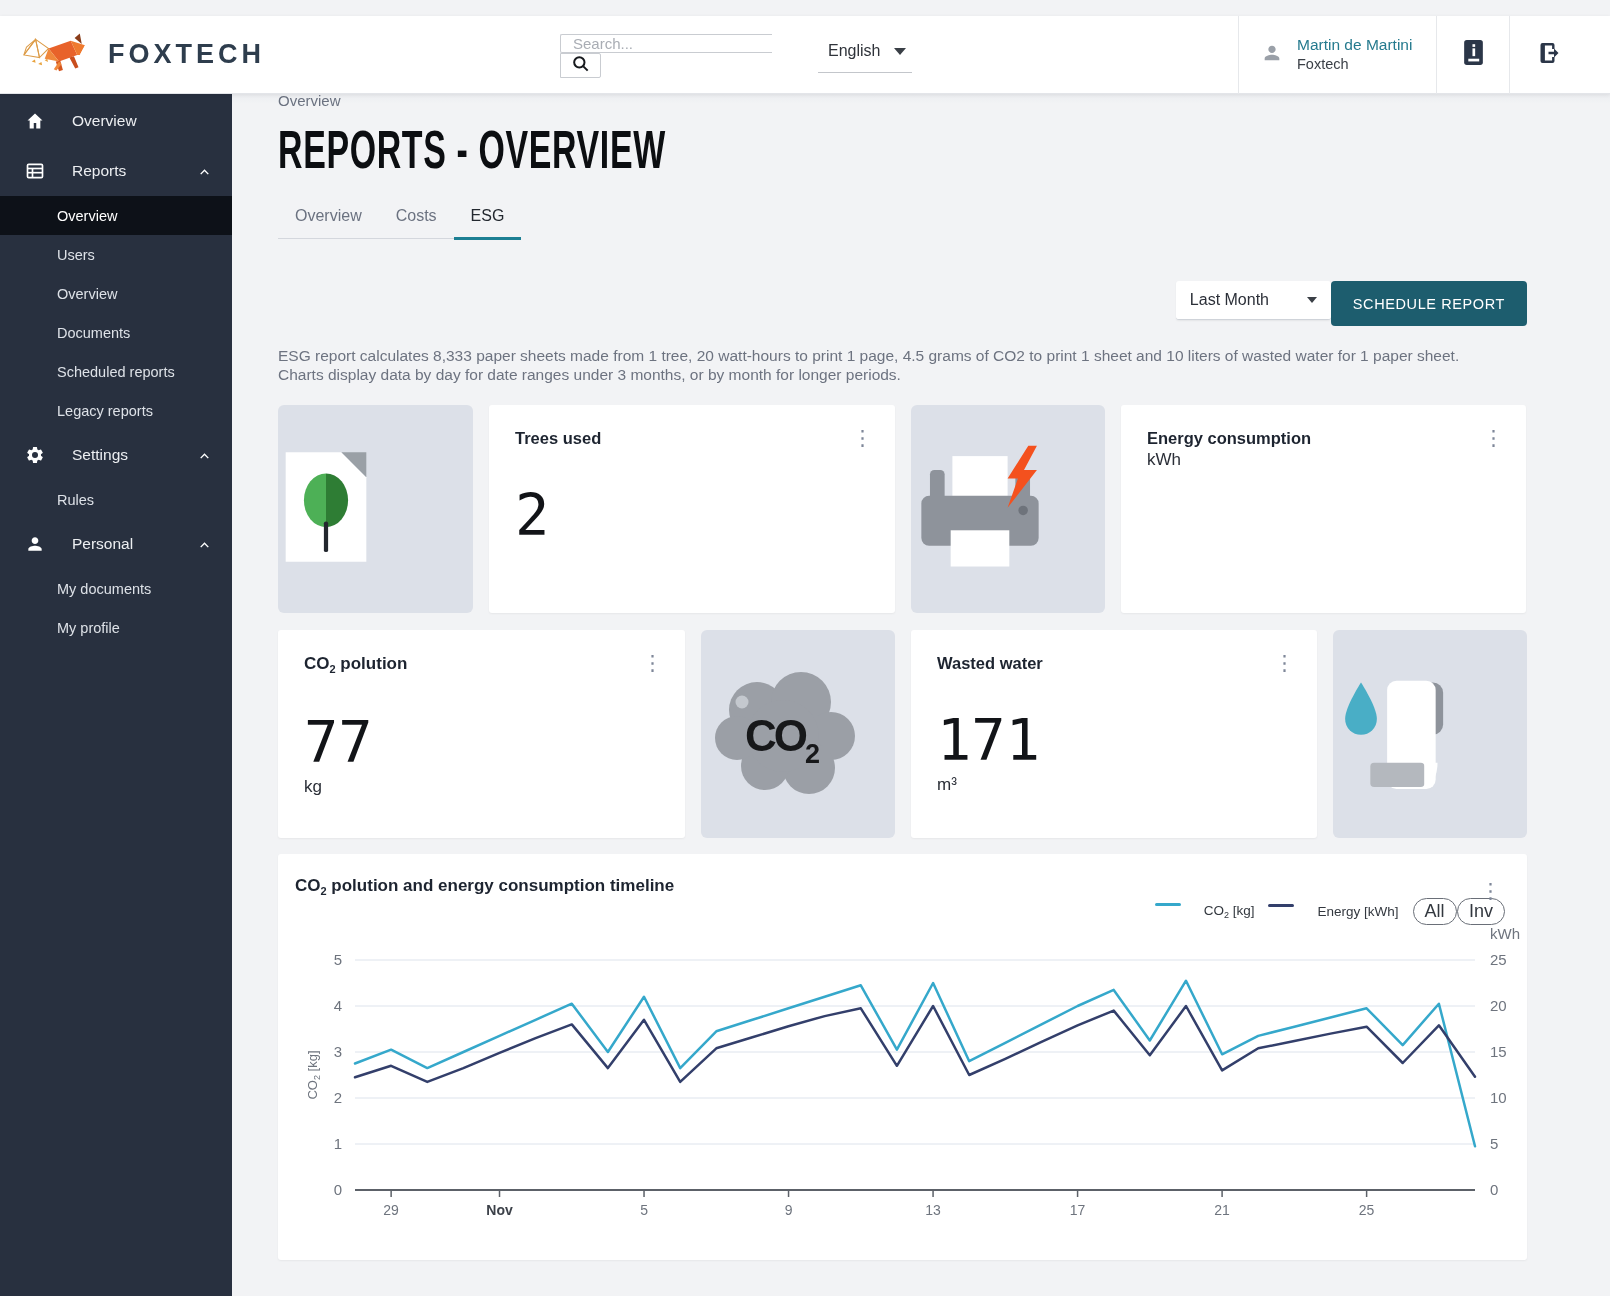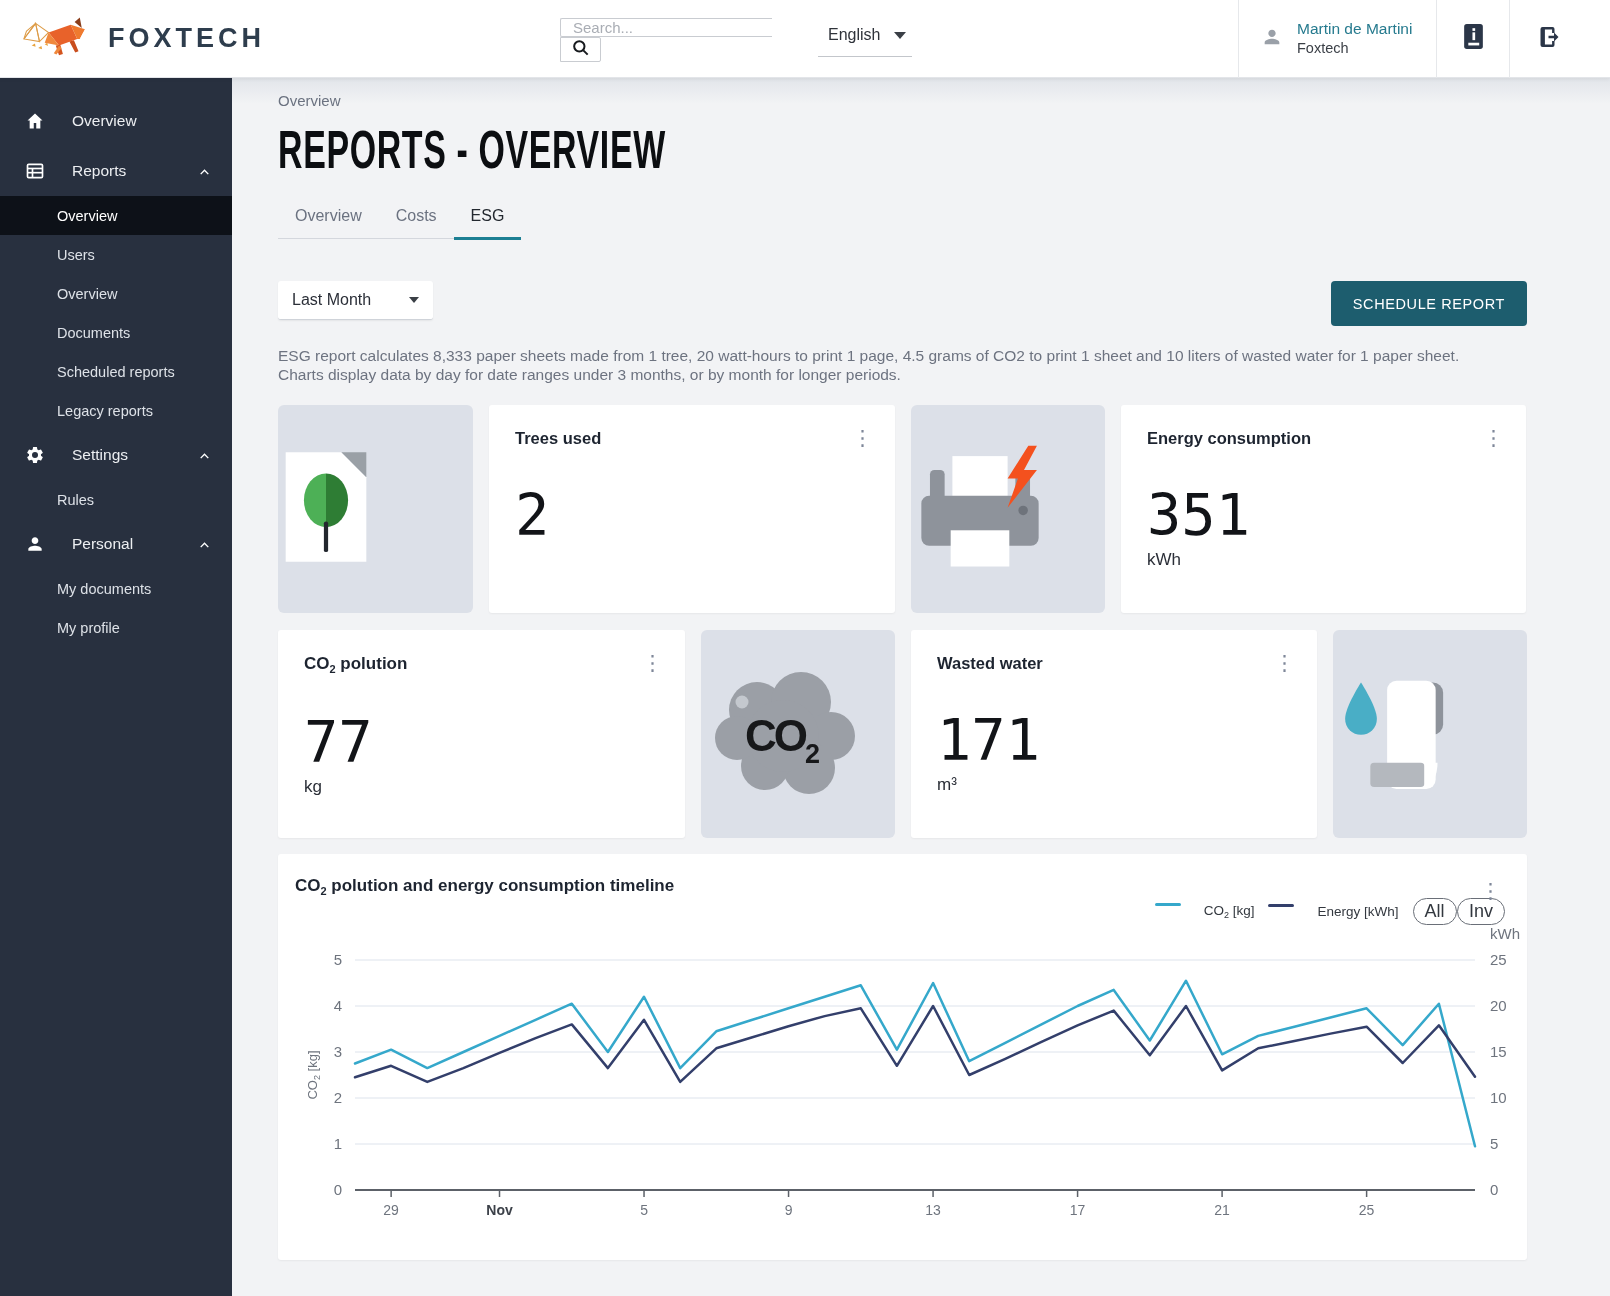--- a/index.html
+++ b/index.html
@@ -1,20 +1,20 @@
 <!DOCTYPE html>
 <html><head>
 <meta charset="utf-8">
 <style>
   * { margin:0; padding:0; box-sizing:border-box; }
   html,body { width:1610px; height:1296px; overflow:hidden; background:#f2f3f5;
               font-family:"Liberation Sans", sans-serif; color:#1d2430; }
 
   
-  .topbar { position:fixed; top:0; left:0; width:1610px; height:78px; background:#ffffff;
+  .topbar { position:fixed; top:16px; left:0; width:1610px; height:78px; background:#ffffff;
             border-bottom:1px solid #e3e5e9; box-shadow:0 1px 4px rgba(0,0,0,.08);
             display:flex; align-items:center; z-index:30; }
   .brand { display:flex; align-items:center; gap:10px; padding-left:20px; width:560px; }
   .brand-name { font-size:27px; font-weight:bold; letter-spacing:4px; color:#2e3d4d; }
   .searchwrap { display:flex; align-items:stretch; height:41px;flex-direction:column; }
   .search-input { width:212px; border:1px solid #c9ccd1; border-right:none; border-radius:2px 0 0 2px;
                   padding:0 12px; font-size:15px; color:#444; outline:none; background:#fff; }
   .search-input::placeholder { color:#a9adb4; }
   .search-btn { width:41px; border:1px solid #c9ccd1; background:#fff; border-radius:0 2px 2px 0;
                 display:flex; align-items:center; justify-content:center; cursor:pointer; }
@@ -47,21 +47,21 @@
   .content { padding:0 0 0 46px; width:1341px; }
   .breadcrumb { padding-top:14px; font-size:15px; color:#6b7280; }
   .page-title { margin-top:10px; height:52px; }
   .page-title span { display:inline-block; font-size:53px; font-weight:bold; letter-spacing:1px;
                      color:#0c0e11; transform:scaleX(.64); transform-origin:0 50%; white-space:nowrap; }
   .tabs { display:inline-flex; margin-top:26px; border-bottom:1px solid #d4d7dd; }
   .tab { padding:10px 17px 12px; font-size:16px; color:#6b7280; cursor:pointer; border-bottom:3px solid transparent;
          margin-bottom:-2px; }
   .tab.active { color:#23282f; border-bottom-color:#1d7f93; }
 
-  .controls { display:flex; justify-content:space-between; align-items:flex-start; margin-top:42px; width:1249px; }
+  .controls { display:flex; justify-content:flex-end; align-items:flex-start; margin-top:42px; width:1249px; }
   .select-box { width:155px; height:39px; background:#fff; border-radius:3px; border-bottom:1px solid #cfd3d9;
                 box-shadow:0 1px 2px rgba(0,0,0,.06); display:flex; align-items:center;
                 justify-content:space-between; padding:0 14px; cursor:pointer; }
   .select-box .sel-label { font-size:16px; color:#2b2f38; }
   .select-box .caret-down { border-left-width:5px; border-right-width:5px; border-top-width:6px; }
   .schedule-btn { height:45px; padding:0 22px; background:#1d5d6e; color:#fff; border:none; border-radius:4px;
                   font-size:14.5px; letter-spacing:.6px; font-family:"Liberation Sans",sans-serif; cursor:pointer; }
   .description { margin-top:20px; width:1228px; font-size:15.5px; line-height:19px; color:#6d7380; }
 
   
@@ -295,21 +295,20 @@
               <circle cx="130" cy="79" r="5.5" fill="#6e737b"></circle>
               <rect x="46" y="102" width="68" height="42" fill="#ffffff"></rect>
               <path d="M136 4 L112 42 L124 42 L112 76 L146 32 L131 32 L146 4 Z" fill="#f4511e"></path>
             </svg>
           </span>
         </div>
 
         <div class="stat-card">
           <div class="stat-title">Energy consumption</div>
           <div class="kebab">⋮</div>
-          <div class="stat-value">351</div>
           <div class="stat-unit">kWh</div>
         </div>
       </div>
 
       <div class="crow crow2">
         <div class="stat-card">
           <div class="stat-title c-title"><span>CO</span><span class="subn">2</span><span> polution</span></div>
           <div class="kebab">⋮</div>
           <div class="stat-value">77</div>
           <div class="stat-unit">kg</div>

